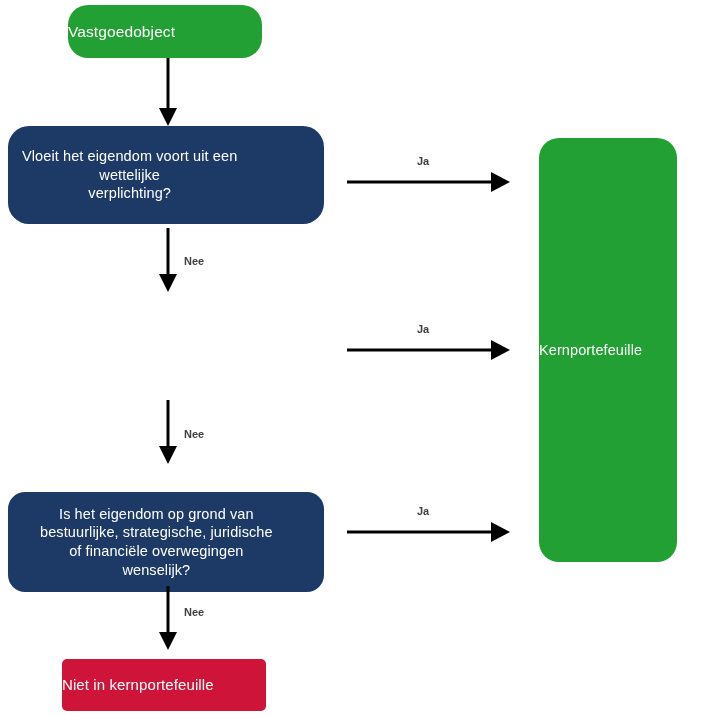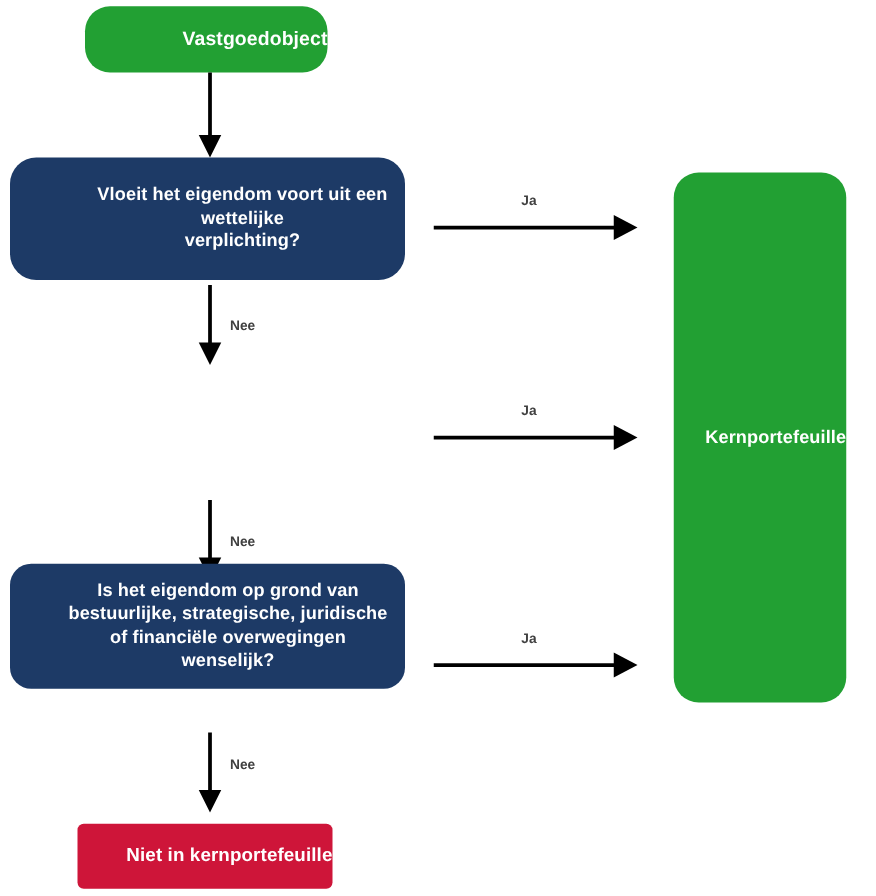--- a/index.html
+++ b/index.html
@@ -16,24 +16,24 @@
     width: 701px;
     height: 717px;
     background: #ffffff;
     overflow: hidden;
   }
   .node {
     position: absolute;
     box-sizing: border-box;
     display: flex;
     align-items: center;
-    justify-content: flex-end;
+    justify-content: flex-start;
     text-align: center;
     color: #ffffff;
-    font-weight: bold;
+    font-weight: normal;
     line-height: 1.28;
     letter-spacing: 0.1px;
     -webkit-font-smoothing: antialiased;
   }
   .node-start {
     background: #22A033;
     border-radius: 20px;
     font-size: 15.5px;
   }
   .node-decision {
@@ -122,21 +122,21 @@
   <div class="edge-label" style="left:417px; top:323px;">Ja</div>
 
   <div class="conn" style="left:152px; top:400px;">
     <svg width="32" height="66" viewBox="0 0 32 66">
       <line x1="16" y1="0" x2="16" y2="50" stroke="#000000" stroke-width="3"></line>
       <polygon points="16,64 7,46 25,46" fill="#000000"></polygon>
     </svg>
   </div>
   <div class="edge-label" style="left:184px; top:428px;">Nee</div>
 
-  <div class="node node-decision" style="left:8px; top:451px; width:316px; height:100px;padding-left:32px;">
+  <div class="node node-decision" style="left:8px; top:492px; width:316px; height:100px;padding-left:32px;">
     <span class="node-text">Is het eigendom op grond van
 bestuurlijke, strategische, juridische
 of financiële overwegingen
 wenselijk?</span>
   </div>
 
   <div class="conn" style="left:347px; top:510px;">
     <svg width="165" height="36" viewBox="0 0 165 36">
       <line x1="0" y1="22" x2="148" y2="22" stroke="#000000" stroke-width="3"></line>
       <polygon points="163,22 144,12 144,32" fill="#000000"></polygon>

